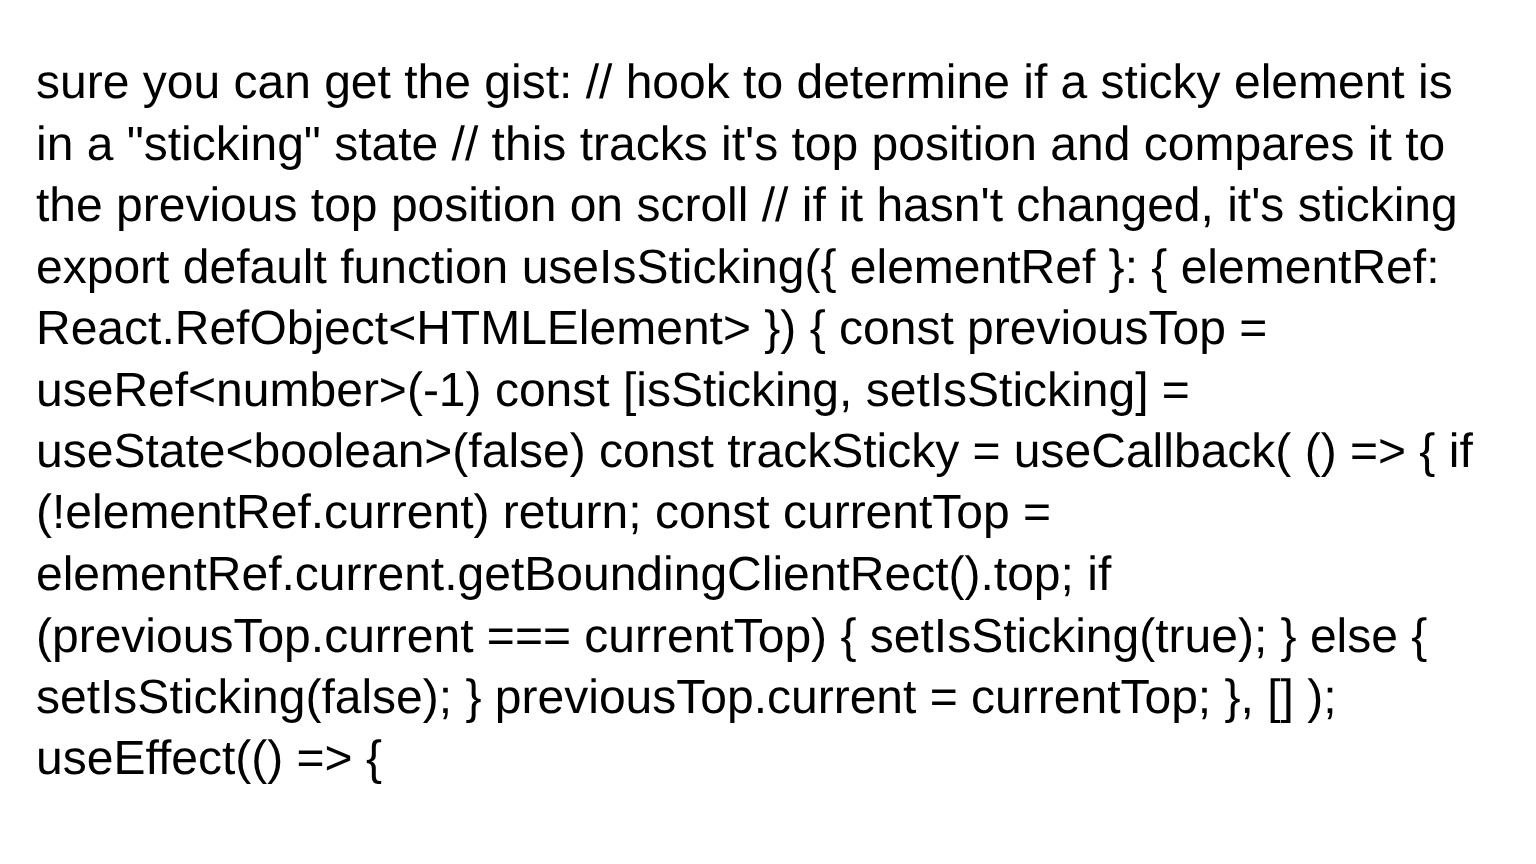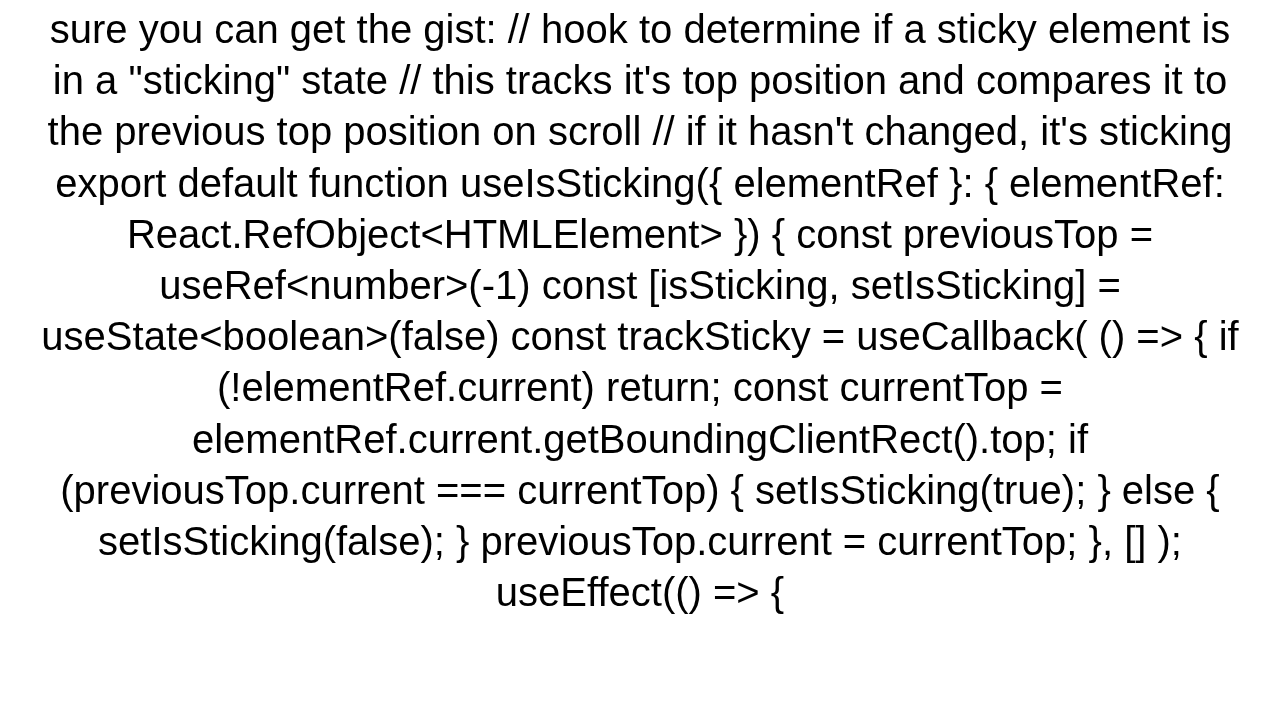--- a/index.html
+++ b/index.html
@@ -18,23 +18,23 @@
       overflow: hidden;
     }
     .container {
       width: 1240px;
       padding: 4px 10px 0 10px;
     }
     .content {
       font-size: 40px;
       line-height: 1.28;
       color: #000000;
-      text-align: center;
       font-weight: 400;
       letter-spacing: 0px;
+      margin-top: 40px;
     }
   </style>
 </head>
 <body>
 
 <div class="container">
   <div class="content">sure you can get the gist: // hook to determine if a sticky element is in a "sticking" state // this tracks it's top position and compares it to the previous top position on scroll // if it hasn't changed, it's sticking export default function useIsSticking({ elementRef }: { elementRef: React.RefObject&lt;HTMLElement&gt; }) {   const previousTop = useRef&lt;number&gt;(-1)   const [isSticking, setIsSticking] = useState&lt;boolean&gt;(false)    const trackSticky = useCallback(     () =&gt; {       if (!elementRef.current) return;       const currentTop = elementRef.current.getBoundingClientRect().top;       if (previousTop.current === currentTop) {         setIsSticking(true);       } else {         setIsSticking(false);       }       previousTop.current = currentTop;     }, []   );    useEffect(() =&gt; {</div>
 </div>
 
 </body></html>

